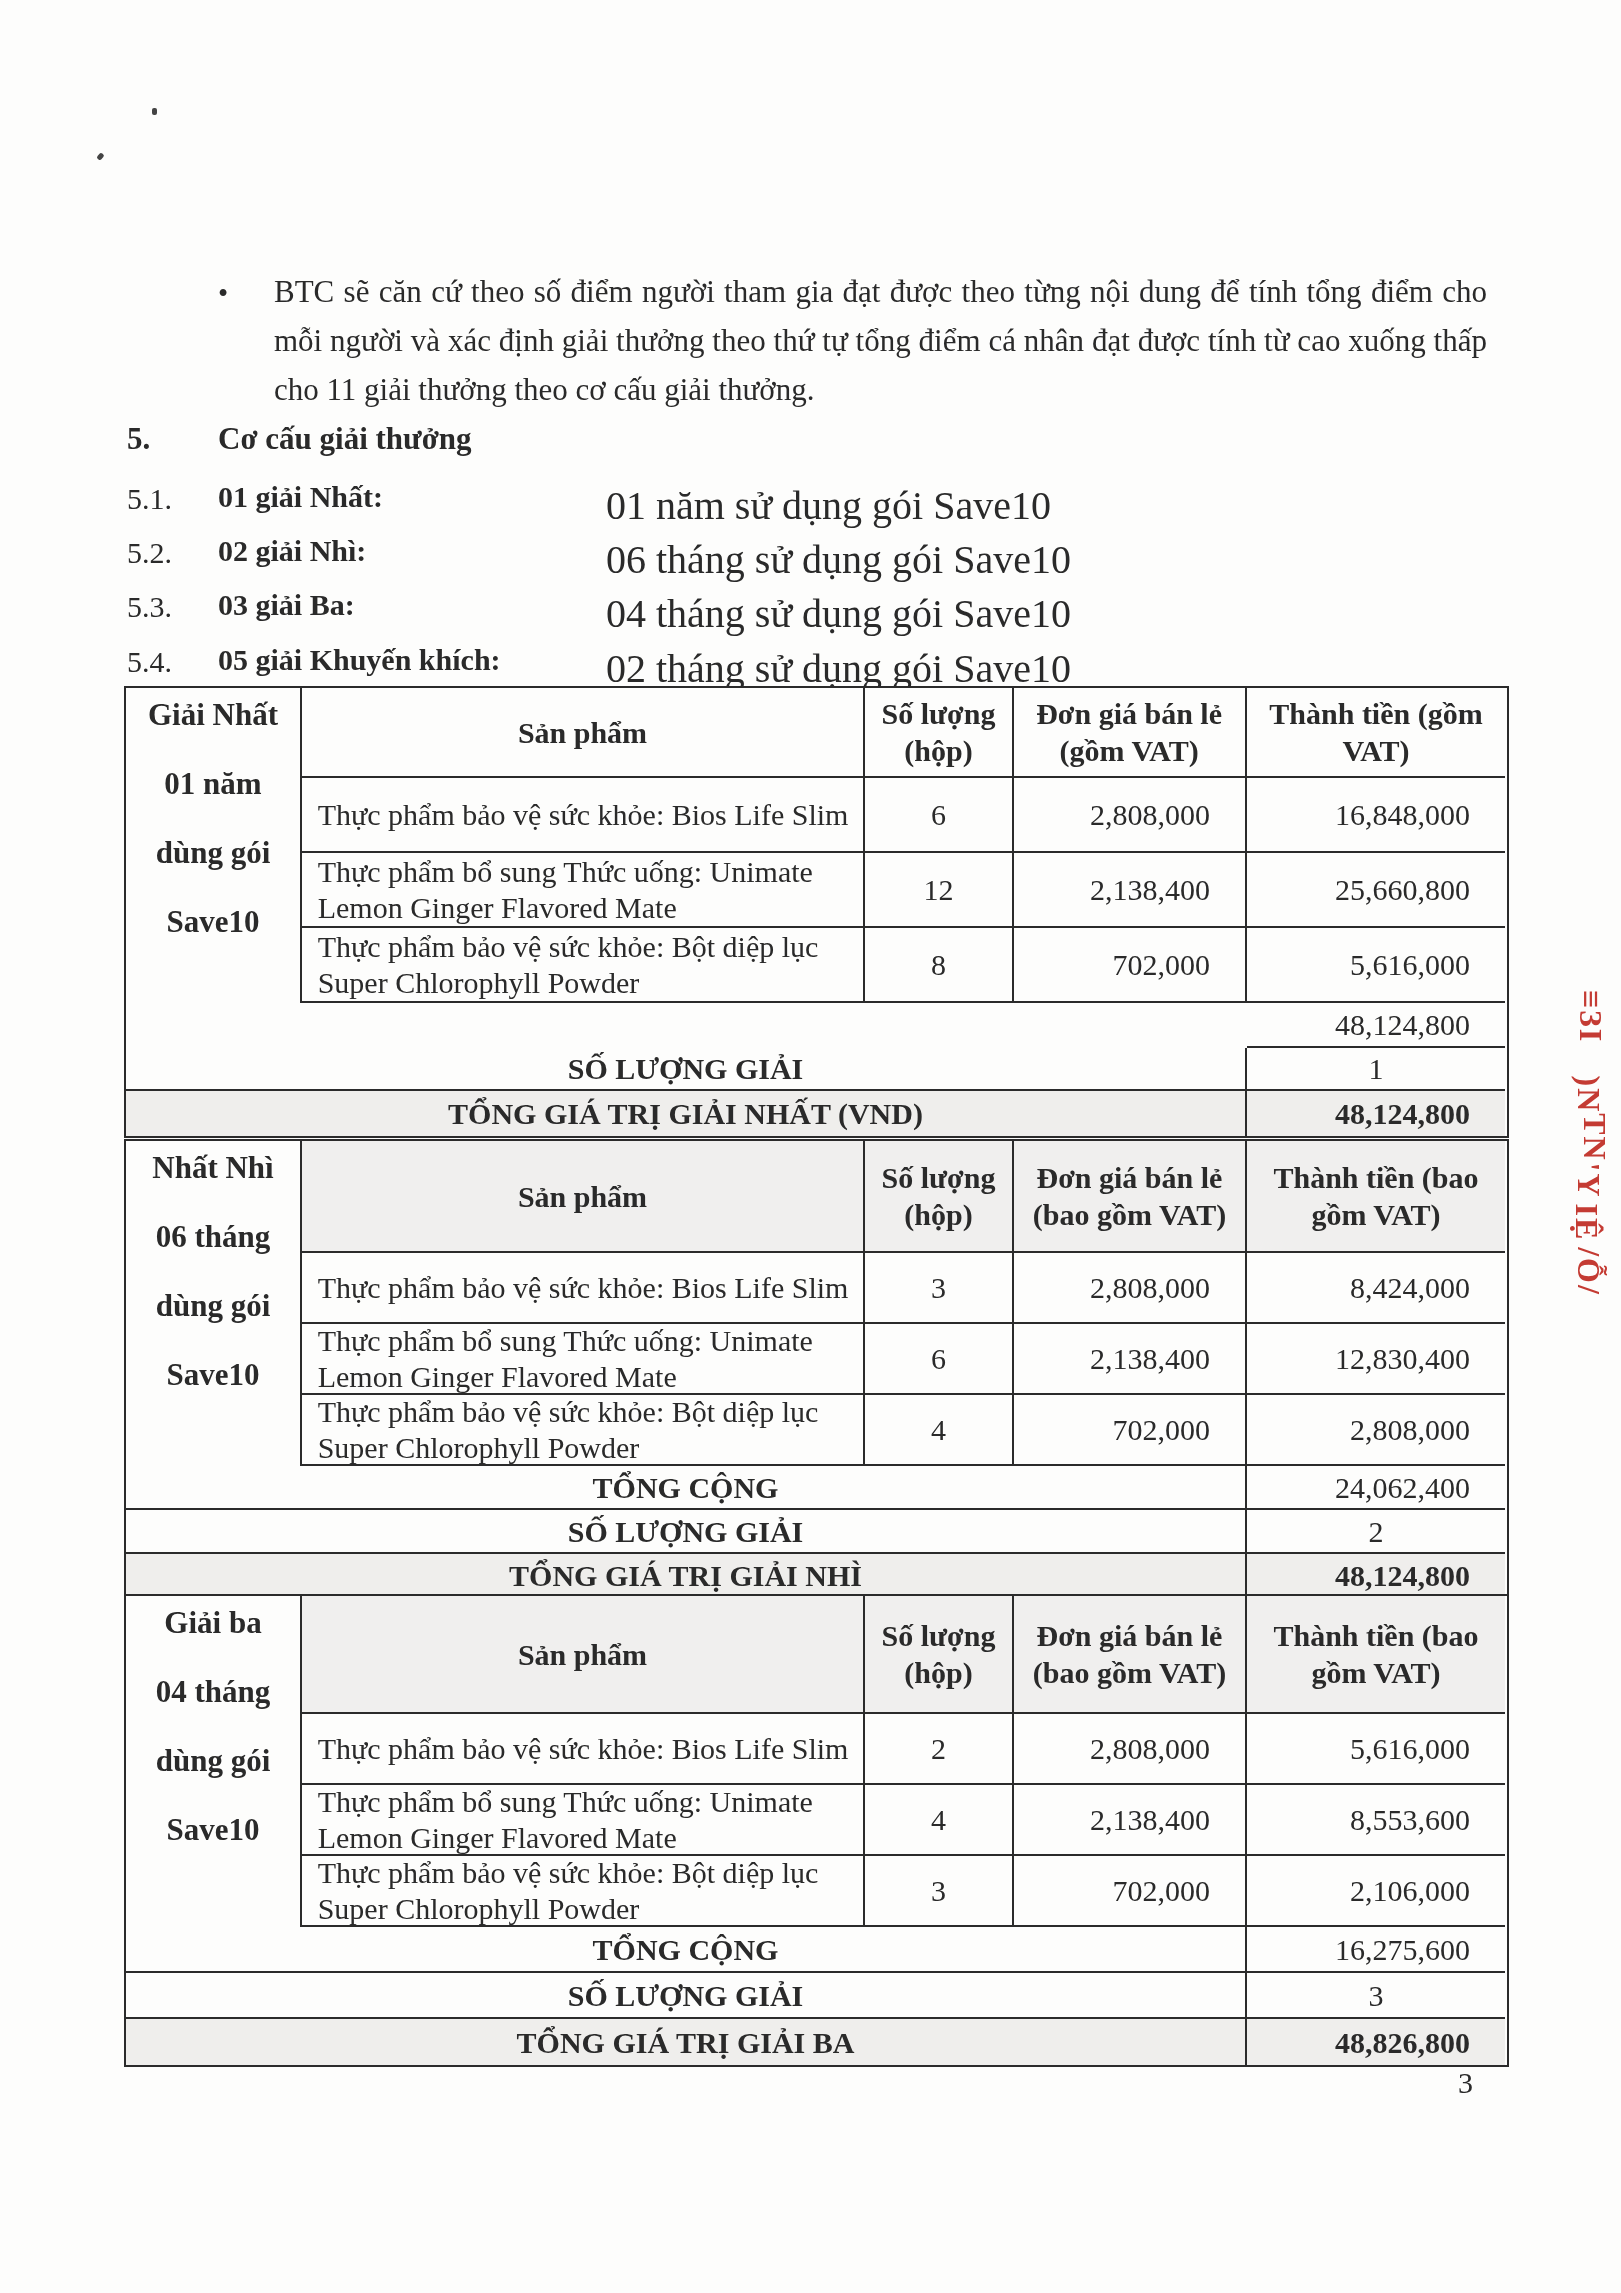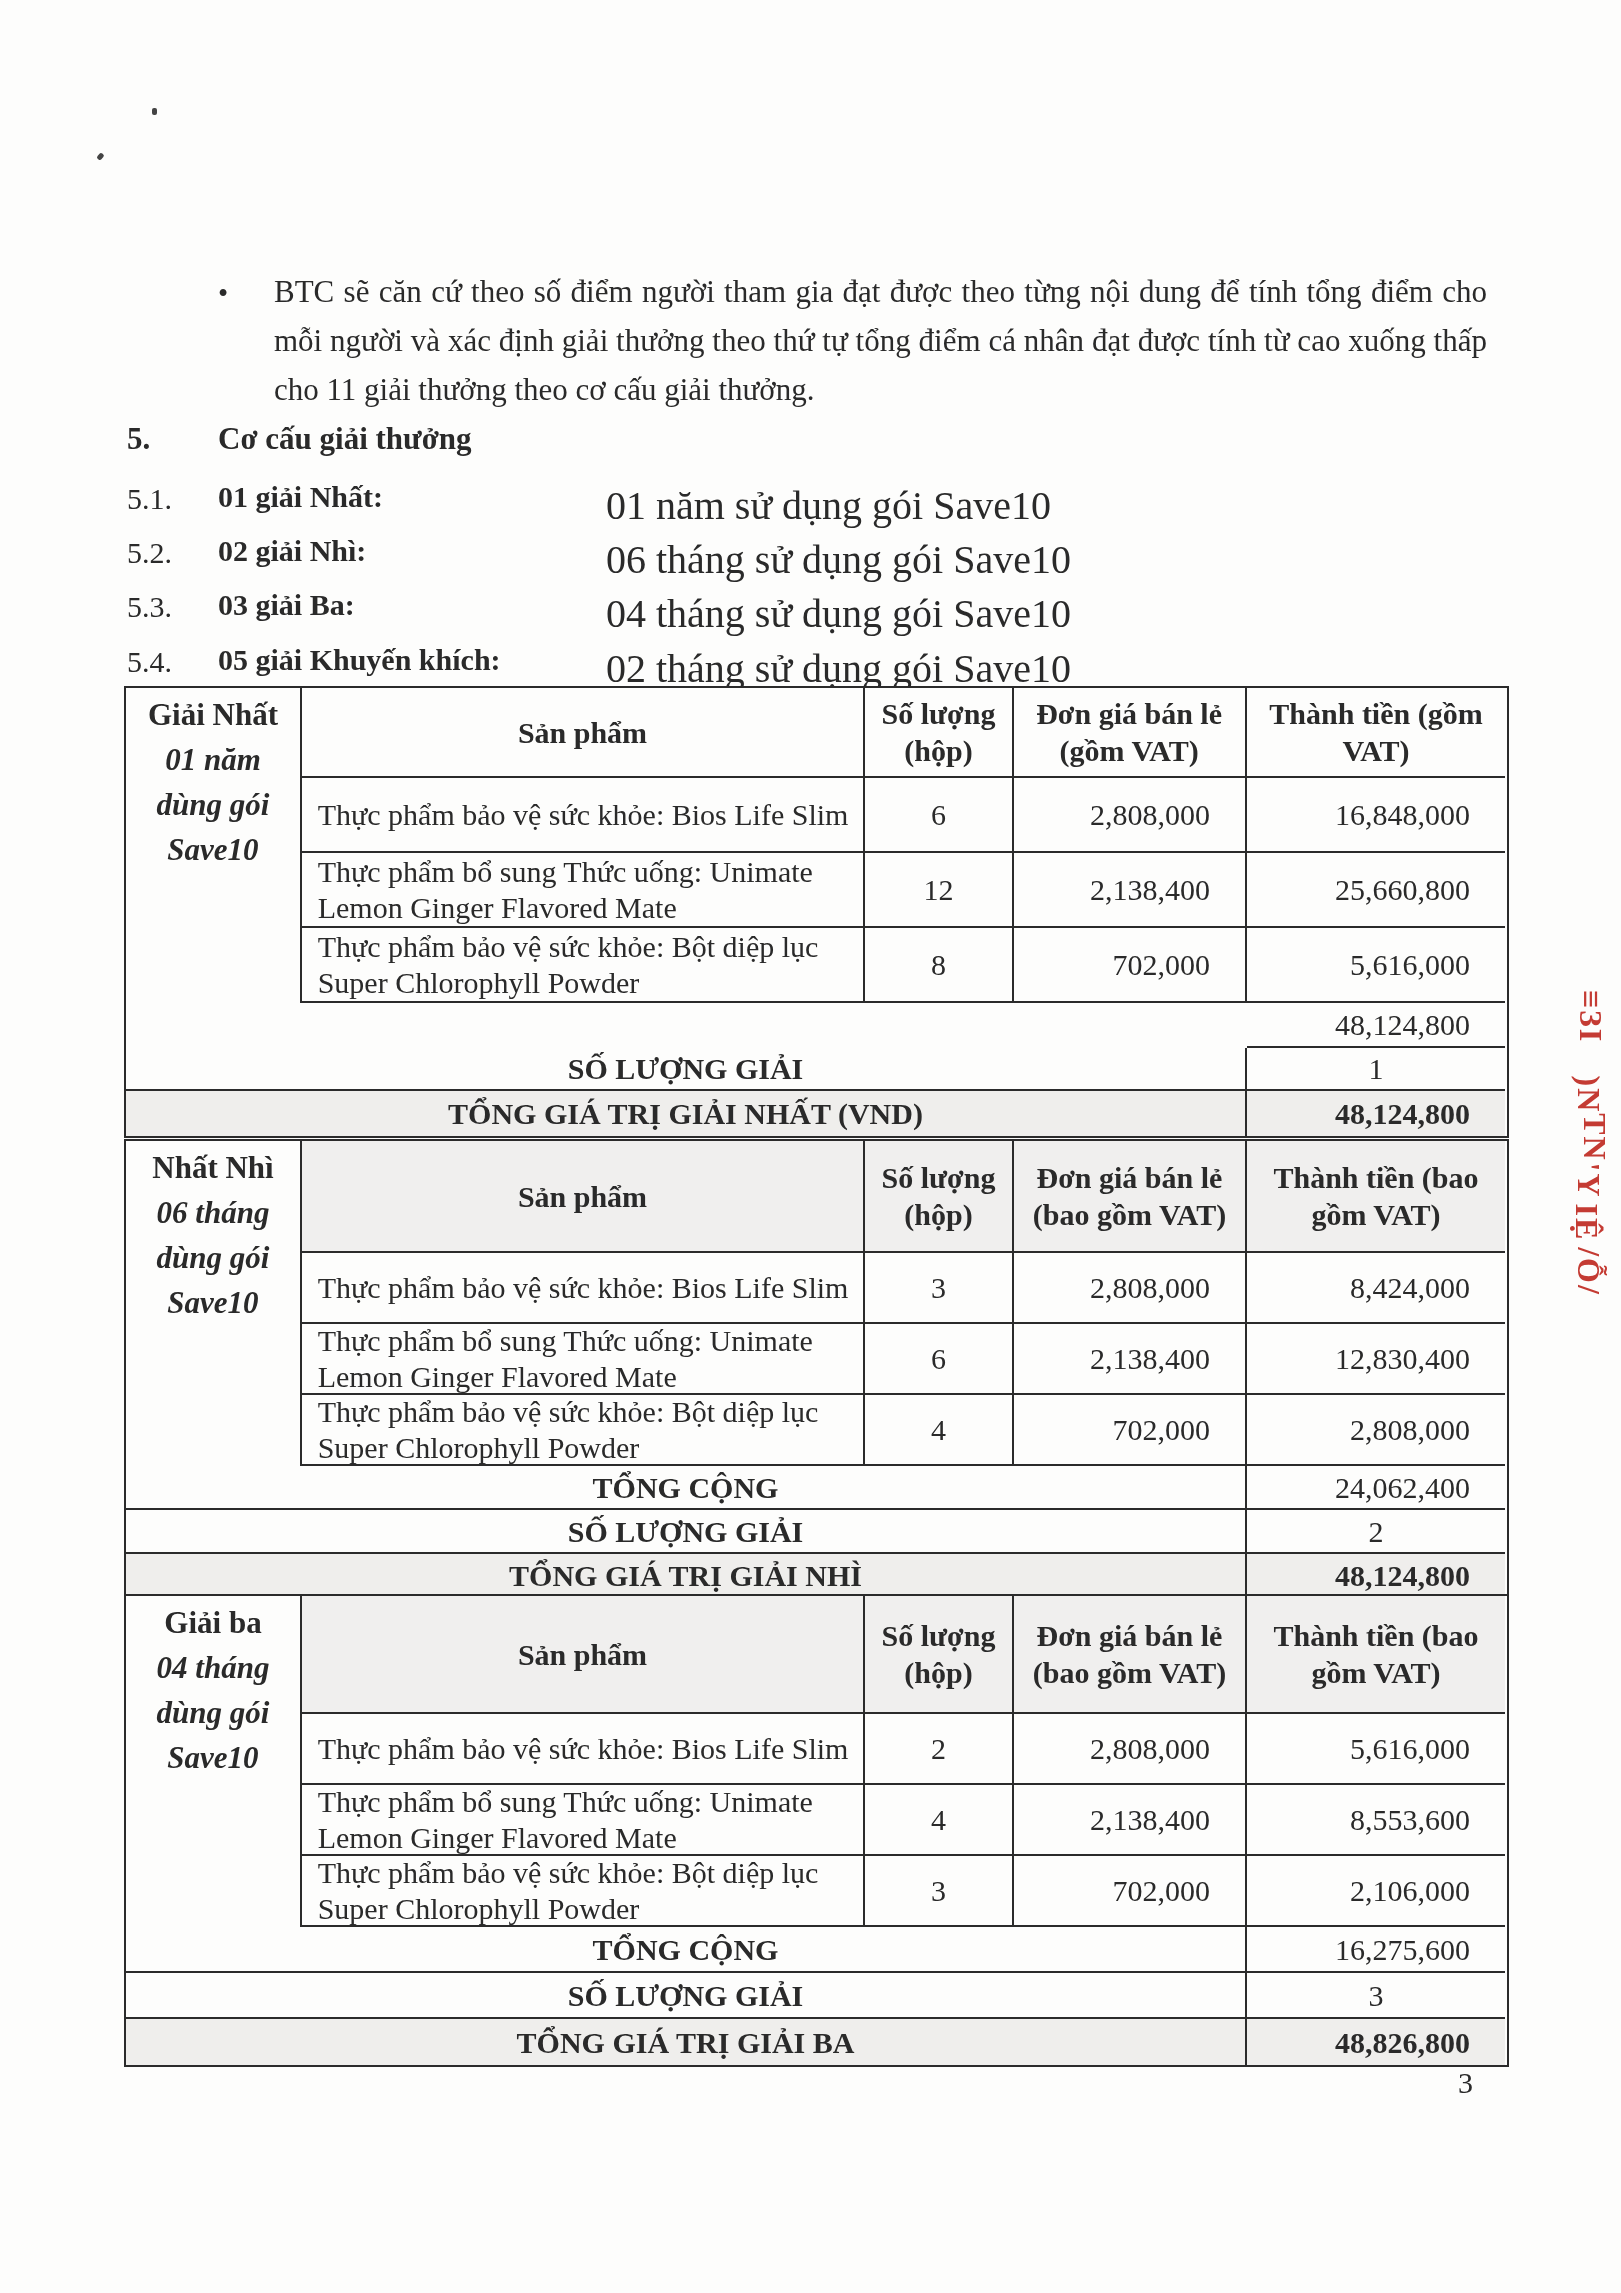--- a/index.html
+++ b/index.html
@@ -43,21 +43,21 @@
     padding:3.9px 9.8px;text-align:center;
   }
   .br{border-right-width:2px;}
   .bb{border-bottom-width:2px;}
   .labelcell{
     grid-column:1;grid-row:1/5;
     flex-direction:column;justify-content:flex-start;
     font-weight:bold;font-size:31px;line-height:45px;
     padding:3.9px 5.9px;
   }
-  .labelcell .ital{font-style:italic;}
+  .labelcell .ital{margin-top:24px;}
   .hd{font-weight:bold;}
   .hd2{background:#f0efee;}
   .pname{
     justify-content:flex-start;text-align:left;
     padding-left:15.7px;padding-right:9.8px;line-height:36px;
   }
   .num-right{justify-content:flex-end;padding-right:35px;}
   .sum-label{grid-column:1/5;font-weight:bold;}
   .shade{background:#efeeec;}
   .bold{font-weight:bold;}

